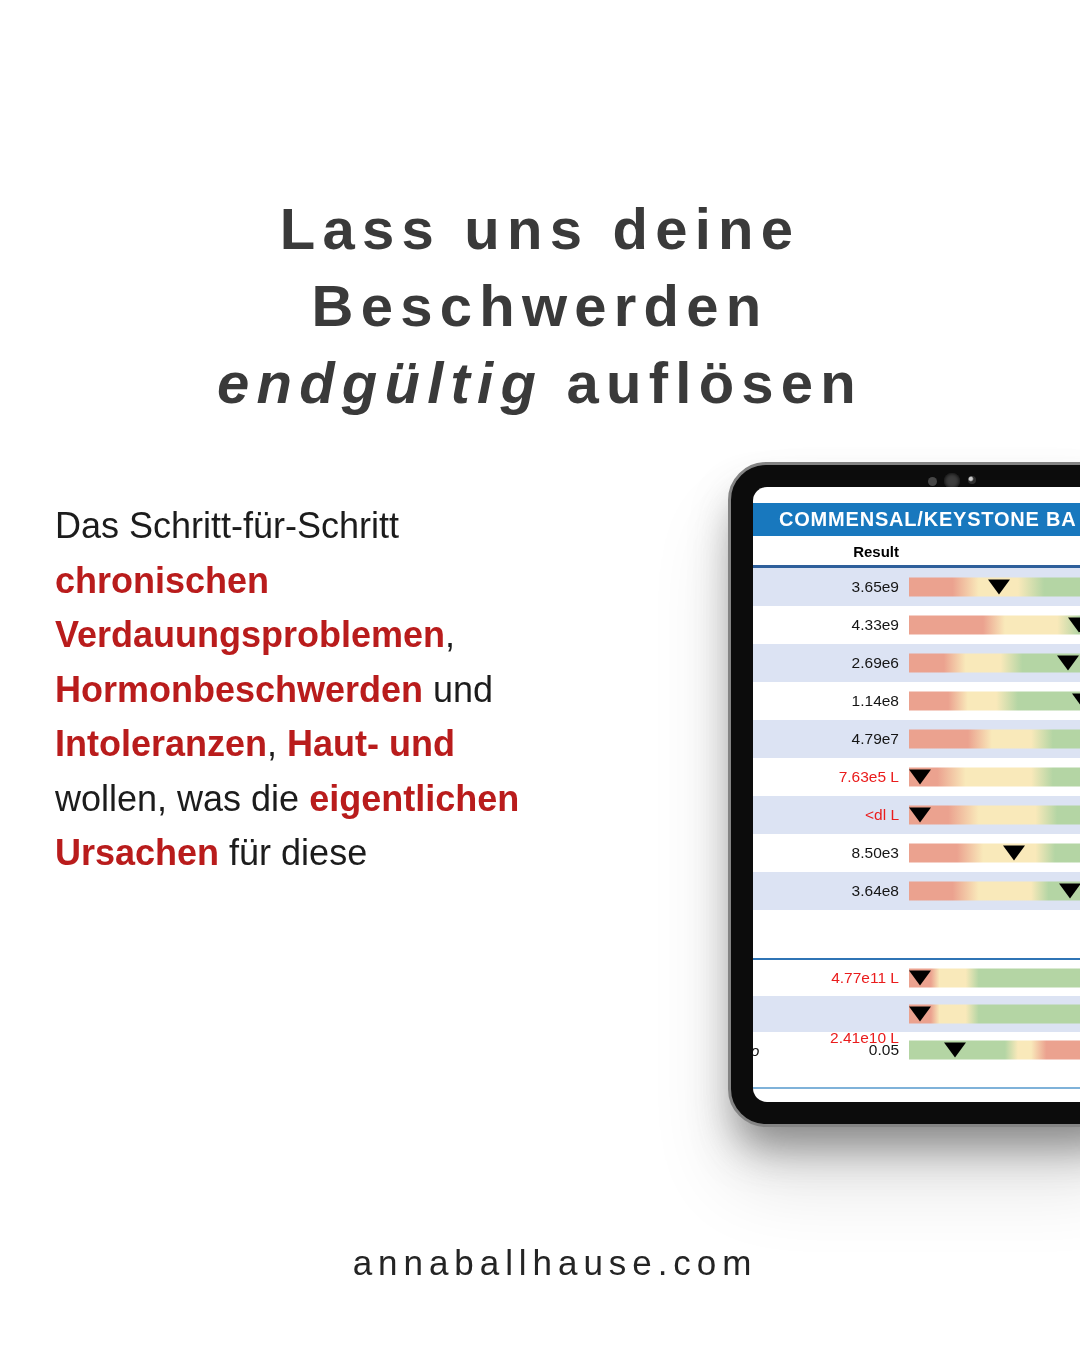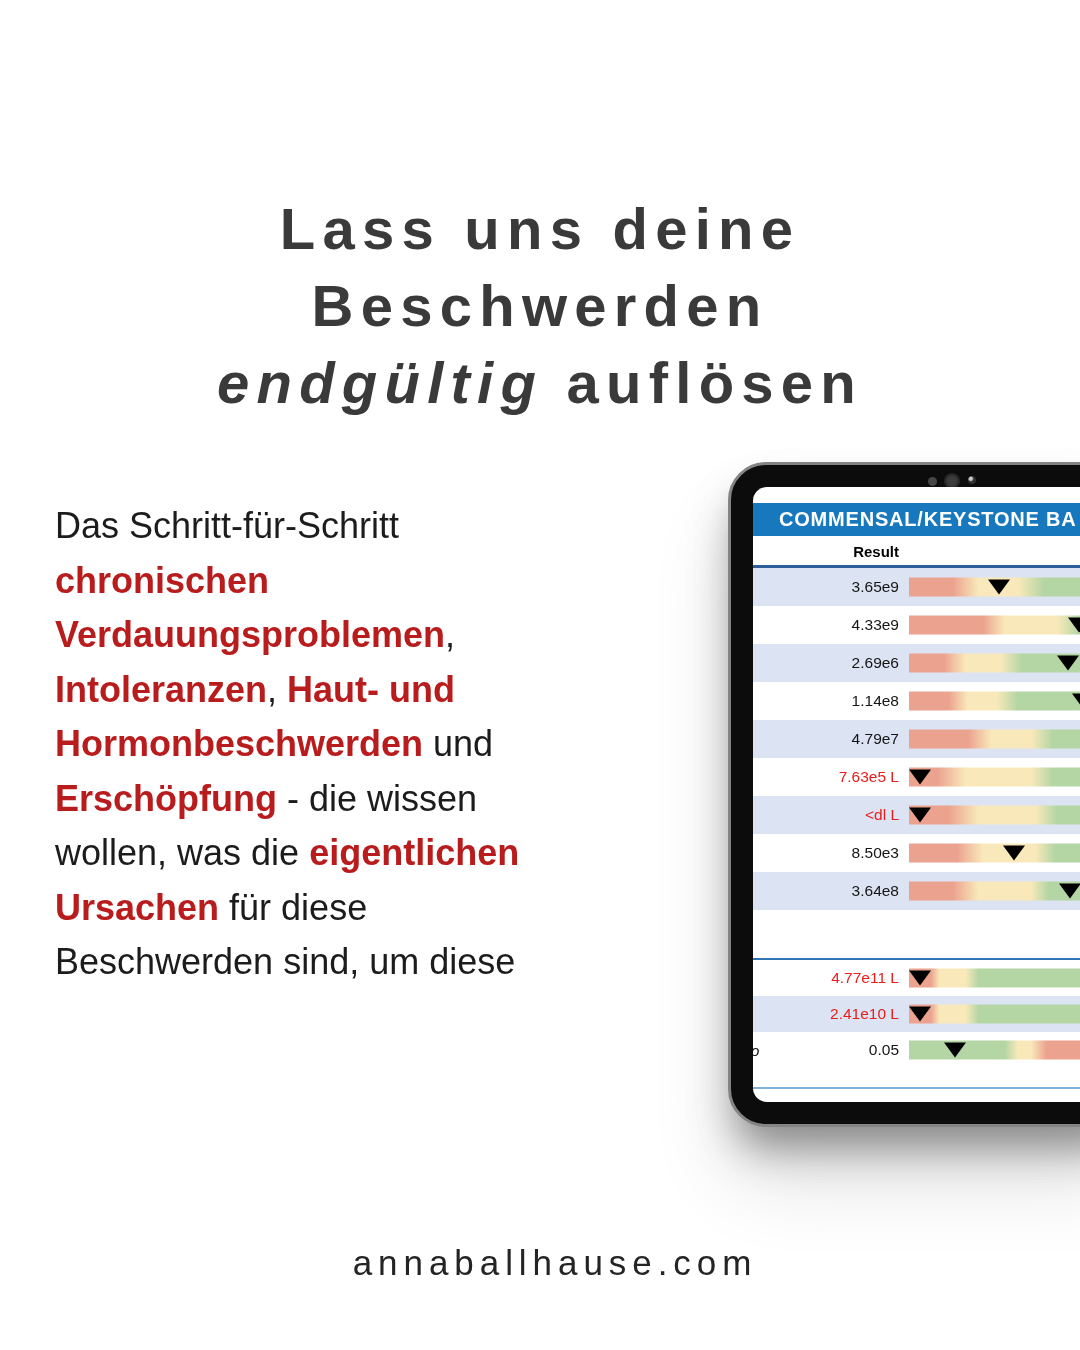--- a/index.html
+++ b/index.html
@@ -96,26 +96,24 @@
   <div class="heading">
     <span class="h-line">Lass uns deine</span>
     <span class="h-line">Beschwerden</span>
     <span class="h-line"><em>endgültig</em><span> auflösen</span></span>
   </div>
 
   <div class="body-text">
     <span class="b-line"><span>Das Schritt-für-Schritt</span></span>
     <span class="b-line"><span class="bold">chronischen</span></span>
     <span class="b-line"><span class="bold">Verdauungsproblemen</span><span>,</span></span>
+    <span class="b-line"><span class="bold">Hormonbeschwerden</span><span> und</span></span>
     <span class="b-line"><span class="bold">Intoleranzen</span><span>, </span><span class="bold">Haut- und</span></span>
-    <span class="b-line"><span class="bold">Hormonbeschwerden</span><span> und</span></span>
-    <span class="b-line"><span class="bold">Erschöpfung</span><span> - die wissen</span></span>
     <span class="b-line"><span>wollen, was die </span><span class="bold">eigentlichen</span></span>
     <span class="b-line"><span class="bold">Ursachen</span><span> für diese</span></span>
-    <span class="b-line"><span>Beschwerden sind, um diese</span></span>
   </div>
 
   <div class="tablet">
     <span class="cam-dot dot-1"></span>
     <span class="cam-dot dot-2"></span>
     <span class="cam-dot dot-3"></span>
 
     <div class="screen">
       <div class="screen-top-pad"></div>
       <div class="hdr-bar">
@@ -196,21 +194,21 @@
       <div id="section-1">
           <div class="t-row short">
     <span class="row-label-tail"></span>
     <span class="row-result" style="color: rgb(234, 28, 28);">4.77e11 L</span>
     <div class="row-bar" style="background: linear-gradient(90deg, rgb(235, 162, 143) 0%, rgb(235, 162, 143) 10%, rgb(249, 233, 186) 14%, rgb(249, 233, 186) 26%, rgb(180, 213, 164) 32%, rgb(180, 213, 164) 100%);">
       <span class="marker" style="left: calc(5% - 11px);"></span>
     </div>
   </div>
           <div class="t-row striped short">
     <span class="row-label-tail"></span>
-    <span class="row-result" style="color: rgb(234, 28, 28);">2.41e10 L</span>
+    <span class="row-result" style="color: rgb(234, 28, 28); margin-top: 24px;">2.41e10 L</span>
     <div class="row-bar" style="background: linear-gradient(90deg, rgb(235, 162, 143) 0%, rgb(235, 162, 143) 10%, rgb(249, 233, 186) 14%, rgb(249, 233, 186) 26%, rgb(180, 213, 164) 32%, rgb(180, 213, 164) 100%);">
       <span class="marker" style="left: calc(5% - 11px);"></span>
     </div>
   </div>
           <div class="t-row short">
     <span class="row-label-tail">o</span>
     <span class="row-result">0.05</span>
     <div class="row-bar" style="background: linear-gradient(90deg, rgb(180, 213, 164) 0%, rgb(180, 213, 164) 44%, rgb(249, 233, 186) 50%, rgb(249, 233, 186) 56%, rgb(235, 162, 143) 63%, rgb(235, 162, 143) 100%);">
       <span class="marker" style="left: calc(21% - 11px);"></span>
     </div>

